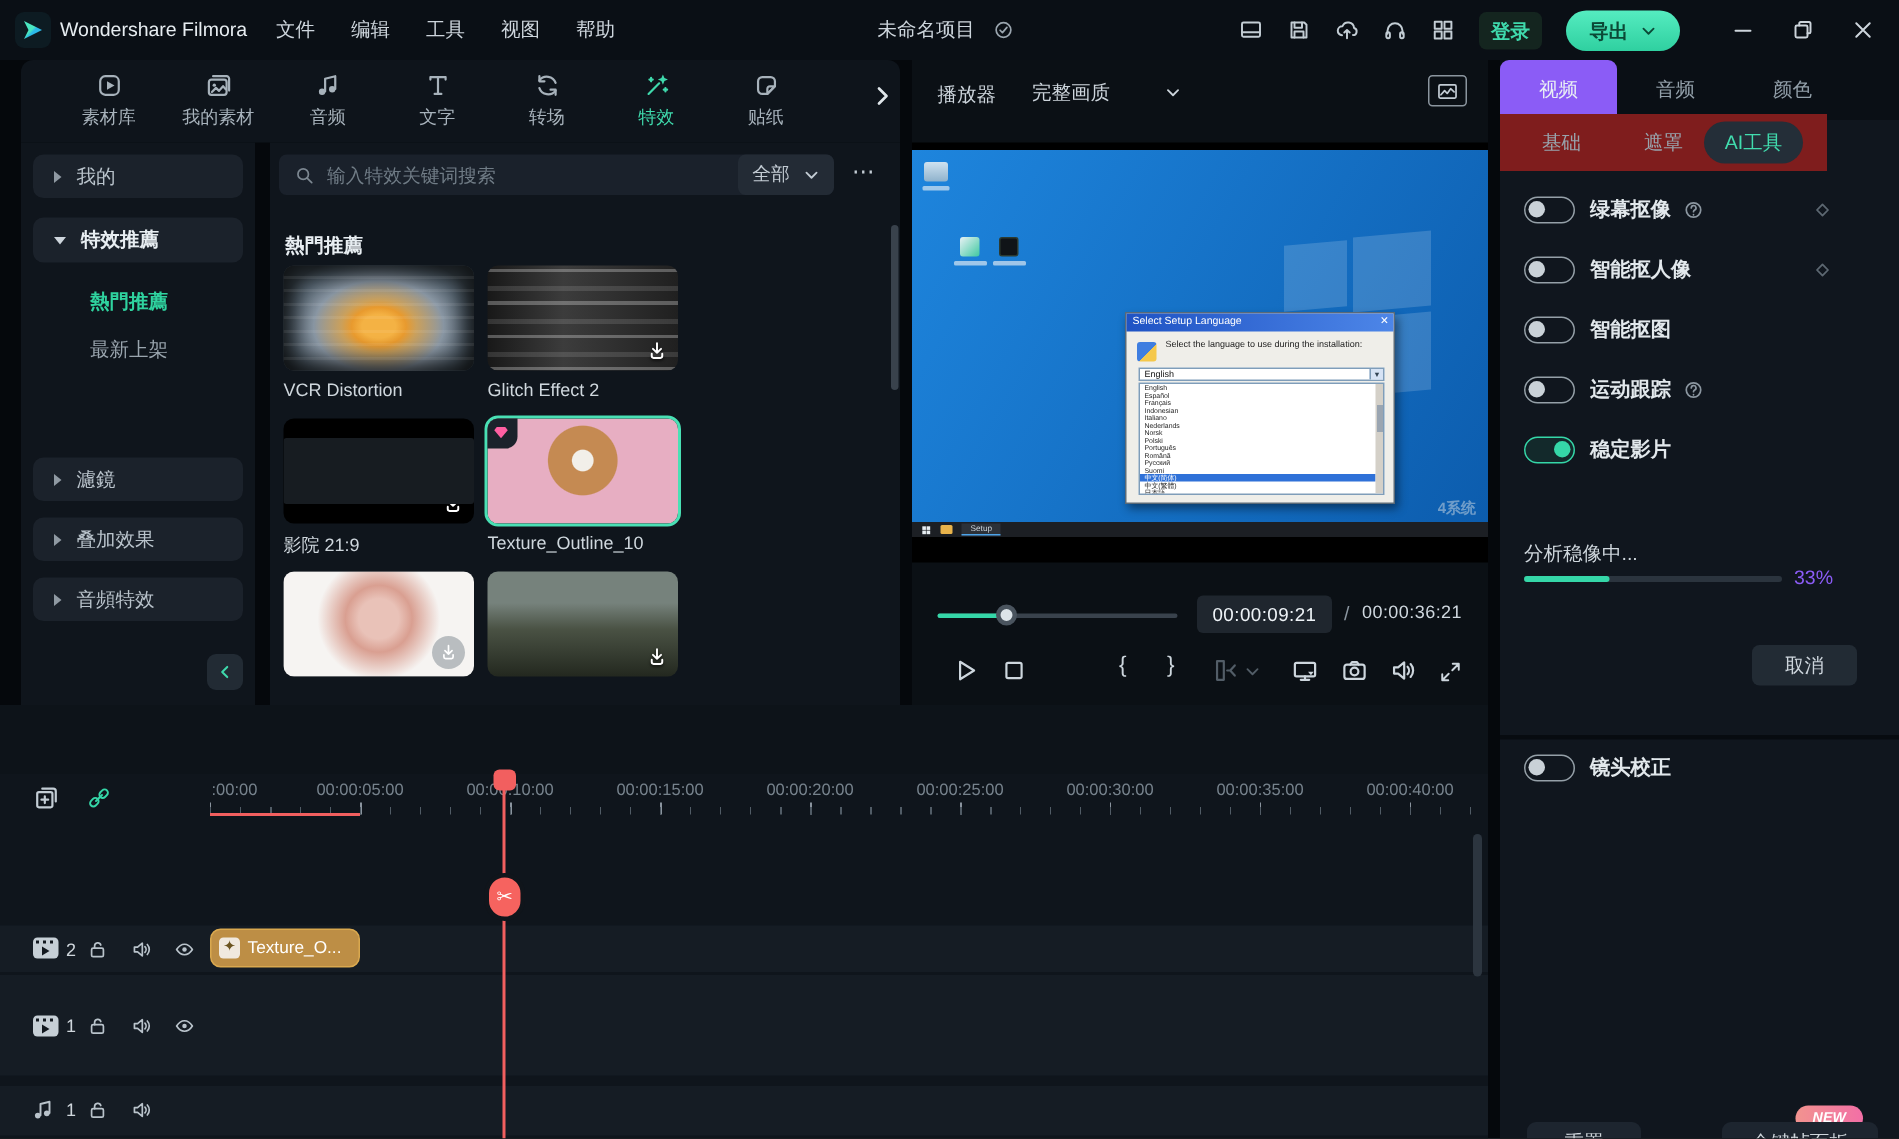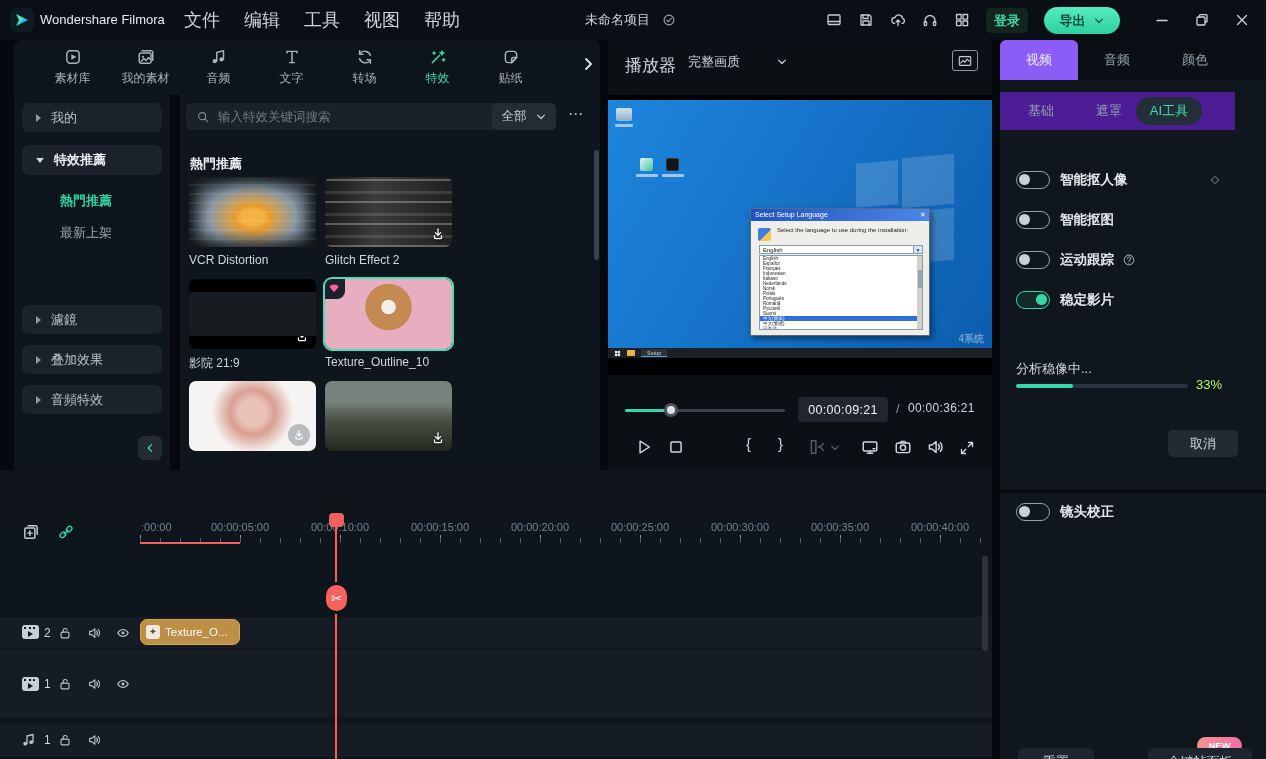--- a/index.html
+++ b/index.html
@@ -8,21 +8,21 @@
   .abs{position:absolute}
   .ic{fill:none;stroke:currentColor;stroke-width:1.3;stroke-linecap:round;stroke-linejoin:round;display:block}
   .i16{width:16px;height:16px}.i18{width:18px;height:18px}.i14{width:14px;height:14px}.i12{width:12px;height:12px}
 
   
   .titlebar{position:absolute;left:0;top:0;width:1266px;height:40px;background:#0a0f15}
   .logo{position:absolute;left:10px;top:8px;width:24px;height:24px;border-radius:6px;background:#0d1b22;display:flex;align-items:center;justify-content:center}
   .logo i{width:12px;height:12px;background:linear-gradient(135deg,#4ae6c0 45%,#2bb9e8 55%);clip-path:polygon(0 0,100% 50%,0 100%,25% 50%);display:block}
   .appname{position:absolute;left:40px;top:12px;font-size:13px;color:#e7edf1}
   .menus{position:absolute;left:184px;top:0;height:40px;display:flex;align-items:center;gap:24px}
-  .menu{font-size:18px;color:#cdd5dc;cursor:default}
+  .menu{font-size:13px;color:#cdd5dc;cursor:default}
   .proj{position:absolute;left:585px;top:0;height:40px;display:flex;align-items:center;gap:12px;color:#cdd5dc;font-size:13px}
   .tb-tools{position:absolute;left:826px;top:0;height:40px;display:flex;align-items:center;gap:16px;color:#c3cdd4}
   .btn-login{position:absolute;left:986px;top:8px;width:42px;height:25px;border-radius:5px;background:#14251f;color:#3fd9ac;font-size:13px;font-weight:bold;display:flex;align-items:center;justify-content:center}
   .btn-export{position:absolute;left:1044px;top:7px;width:76px;height:27px;border-radius:14px;background:linear-gradient(180deg,#55ecc0,#2fd0a0);display:flex;align-items:center;justify-content:center;gap:7px;color:#0b4936;font-size:13px;font-weight:bold}
   .winctl{position:absolute;left:1154px;top:0;height:40px;display:flex;align-items:center;gap:24px;color:#cdd5dc}
 
   
   .tabstrip{position:absolute;left:14px;top:40px;width:586px;height:55px;background:#0e141b;border-radius:8px 8px 0 0;display:flex;padding-left:22px}
   .mtab{width:73px;display:flex;flex-direction:column;align-items:center;justify-content:center;gap:4px;color:#a7b2bb;font-size:12px}
   .mtab.active{color:#3fd9ac}
@@ -59,21 +59,21 @@
   .t-texture{background:radial-gradient(circle at 50% 40%,#f2efe9 0 9%,#c58a52 10% 30%,#e7aec2 31%),#e7aec2}
   .t-portrait{background:radial-gradient(circle at 50% 45%,#e9c2b8 0 18%,#d99f91 30%,#f6f4f2 55%),#f6f4f2}
   .t-cine2{background:linear-gradient(180deg,#76827c 0 30%,#4a5244 55%,#23281f)}
   .dl{position:absolute;right:6px;bottom:5px;color:#fff;filter:drop-shadow(0 1px 1px rgba(0,0,0,.8))}
   .dl-circle{position:absolute;right:6px;bottom:5px;width:22px;height:22px;border-radius:50%;background:#b9bdc0;display:flex;align-items:center;justify-content:center;color:#fff}
   .gem-badge{position:absolute;left:-2px;top:-2px;width:22px;height:22px;border-radius:6px 0 8px 0;background:#1b222b;display:flex;align-items:center;justify-content:center;color:#ff5fa2}
   .fx-scrollbar{position:absolute;left:414px;top:55px;width:5px;height:110px;background:#39424c;border-radius:3px}
 
   
   .preview{position:absolute;left:608px;top:40px;width:384px;height:430px;background:#0b1015}
-  .pv-label{position:absolute;left:17px;top:14px;font-size:17px;color:#cdd5dc}
+  .pv-label{position:absolute;left:17px;top:14px;font-size:13px;color:#cdd5dc}
   .pv-quality{position:absolute;left:80px;top:8px;height:28px;display:flex;align-items:center;gap:36px;color:#cdd5dc;font-size:13px}
   .pv-scope{position:absolute;right:14px;top:10px;width:26px;height:21px;border:1px solid #8b959e;border-radius:3px;color:#c3ccd4;display:flex;align-items:center;justify-content:center}
   .stage{position:absolute;left:0;top:55px;width:384px;height:280px;background:#000}
   .desktop{position:absolute;left:0;top:5px;width:384px;height:258px;background:linear-gradient(120deg,#1e85dd,#0c5cad);overflow:hidden}
   .wpane{position:absolute;background:rgba(255,255,255,.16)}
   .d-label{position:absolute;height:3px;background:rgba(230,238,244,.65);border-radius:1px}
   .dlg{position:absolute;left:142px;top:108px;width:180px;height:128px;background:#efeee9;border:1px solid #5b6a77;box-shadow:2px 3px 6px rgba(0,0,0,.45);font-family:"Liberation Sans",sans-serif}
   .dlg-title{height:12px;background:linear-gradient(90deg,#1f53c4,#4d86e8);color:#fff;font-size:7px;line-height:12px;padding-left:4px;display:flex;justify-content:space-between}
   .dlg-x{width:12px;text-align:center;font-size:7px}
   .dlg-ico{position:absolute;left:7px;top:19px;width:13px;height:13px;background:linear-gradient(135deg,#3f7ee0 55%,#f5c84b 55%);border-radius:2px}
@@ -98,38 +98,38 @@
   .ttotal{position:absolute;left:300px;top:361px;color:#cfd7de;font-size:12px;letter-spacing:.3px}
   .pvc{position:absolute;top:398px;color:#cdd6dd}
   .pvc.dim{color:#525d67}
   .brace{font-size:15px;top:395px}
 
   
   .rpanel{position:absolute;left:1000px;top:40px;width:266px;height:719px;background:#10161e;overflow:hidden}
   .rtabs{position:absolute;left:0;top:0;width:266px;height:40px;background:#0a0f15;display:flex}
   .rtab{width:78px;height:40px;display:flex;align-items:center;justify-content:center;font-size:13px;color:#93a0aa}
   .rtab.active{background:#8b5cf6;color:#e9eff4;border-radius:6px 6px 0 0}
-  .rsub{position:absolute;top:52px;left:0;width:235px;height:38px;background:#4c1d95}
+  .rsub{position:absolute;top:36px;left:0;width:218px;height:38px;background:#7f1d1d}
   .rsub .st{position:absolute;top:10px;font-size:13px;color:#98a4ad}
   .ai-pill{position:absolute;left:136px;top:5px;width:66px;height:28px;background:#242e38;border-radius:14px;color:#41dcae;font-size:13px;display:flex;align-items:center;justify-content:center}
   .tgrow{position:absolute;left:0;width:266px;height:20px;display:flex;align-items:center}
   .switch{position:absolute;left:16px;width:34px;height:18px;border:1.5px solid #95a0a8;border-radius:9px}
   .switch .knob{position:absolute;left:2px;top:1.5px;width:11px;height:11px;border-radius:50%;background:#c9d1d7}
   .switch.on{border-color:#35d7a8;background:rgba(53,215,168,.1)}
   .switch.on .knob{left:auto;right:2px;background:#35d7a8}
   .tglabel{position:absolute;left:60px;font-size:13.5px;color:#e2e8ec;font-weight:bold}
   .qmark{position:absolute;color:#8b96a0}
   .dia{position:absolute;left:208px;color:#5c6771}
   .pg-label{position:absolute;left:16px;top:320px;font-size:13px;color:#cfd7dd}
   .pg-bar{position:absolute;left:16px;top:344px;width:172px;height:4px;border-radius:2px;background:#2b343e}
   .pg-fill{height:4px;border-radius:2px;background:#35d7a8}
-  .pg-pct{position:absolute;left:196px;top:337px;font-size:13px;color:#bef264}
+  .pg-pct{position:absolute;left:196px;top:337px;font-size:13px;color:#8b5cf6}
   .btn-cancel{position:absolute;left:168px;top:390px;width:70px;height:27px;background:#222b34;border-radius:5px;color:#cdd5dc;font-size:13px;display:flex;align-items:center;justify-content:center}
   .rdiv{position:absolute;left:0;top:450px;width:266px;height:3px;background:#070b10}
-  .new-badge{position:absolute;left:197px;top:697px;width:45px;height:17px;border-radius:9px;background:linear-gradient(90deg,#f2938f,#f26fa6);color:#fff;font-size:9.5px;font-weight:bold;display:flex;align-items:center;justify-content:center}
+  .new-badge{position:absolute;left:197px;top:697px;width:45px;height:17px;border-radius:9px;background:linear-gradient(90deg,#f2938f,#f26fa6);color:#fff;font-size:9.5px;font-style:italic;font-weight:bold;display:flex;align-items:center;justify-content:center}
   .btn-bottom{position:absolute;top:708px;height:28px;background:#1d252f;border-radius:6px;color:#cfd6dc;font-size:13px;display:flex;align-items:center;justify-content:center}
 
   
   .tltoolbar{position:absolute;left:0;top:470px;width:992px;height:46px;background:#0d1319}
 
   
   .timeline{position:absolute;left:0;top:516px;width:992px;height:243px;background:#0f151c}
   .rlabel{position:absolute;top:5px;font-size:11px;color:#76828c;transform:translateX(-50%);white-space:nowrap}
   .rlabel.first{transform:none}
   .ticks-min{position:absolute;left:140px;right:0;top:22px;height:5px;background:repeating-linear-gradient(90deg,#515c66 0 1px,transparent 1px 20px)}
@@ -704,20 +704,32 @@
       <div class="rtab active">视频</div>
       <div class="rtab">音频</div>
       <div class="rtab">颜色</div>
     </div>
     <div class="rsub">
       <span class="st" style="left:28px">基础</span>
       <span class="st" style="left:96px">遮罩</span>
       <div class="ai-pill">AI工具</div>
     </div>
 
+    <div class="tgrow" style="top:90px">
+      <span class="switch">
+          <span class="knob"></span>
+        </span>
+      <span class="tglabel">绿幕抠像</span>
+      <svg class="ic i14 qmark" style="left:122px">
+          <use href="#i-help"></use>
+        </svg>
+      <svg class="ic i14 dia">
+          <use href="#i-diamond"></use>
+        </svg>
+    </div>
     <div class="tgrow" style="top:130px">
       <span class="switch">
           <span class="knob"></span>
         </span>
       <span class="tglabel">智能抠人像</span>
       <svg class="ic i14 dia">
           <use href="#i-diamond"></use>
         </svg>
     </div>
     <div class="tgrow" style="top:170px">

